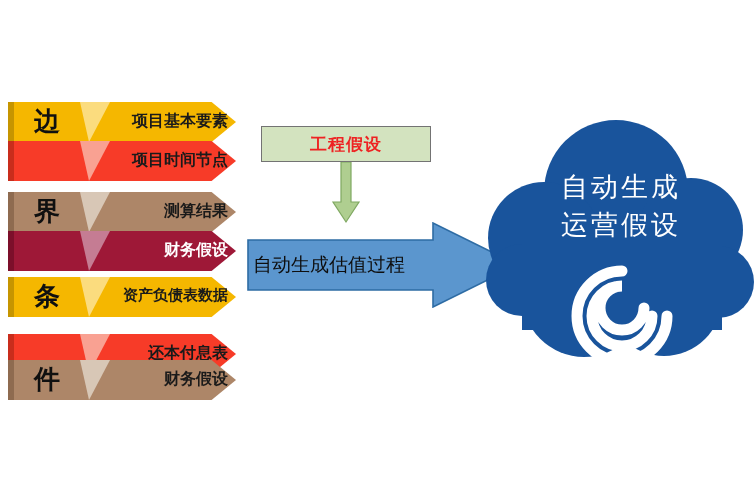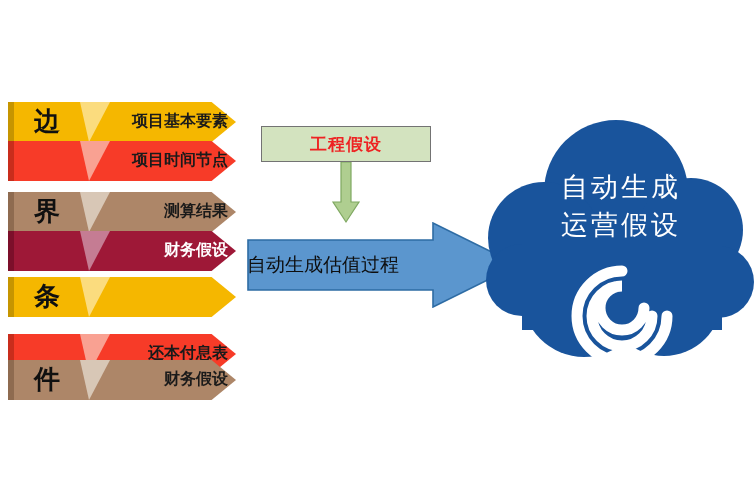--- a/index.html
+++ b/index.html
@@ -113,21 +113,21 @@
   
   #blue-arrow {
     position: absolute;
     left: 247px;
     top: 222px;
     width: 272px;
     height: 86px;
   }
   #blue-arrow .txt {
     position: absolute;
-    left: 0;
+    left: 6px;
     top: 22px;
     width: 190px;
     height: 42px;
     line-height: 42px;
     font-size: 19px;
     color: #0e0e0e;
     font-family: "Liberation Serif", "DejaVu Serif", serif;
     white-space: nowrap;
     text-align: left;
   }
@@ -193,20 +193,21 @@
       <div class="notch" style="background:#C57C93"></div>
       <div class="badge"></div>
       <div class="label">财务假设</div>
     </div>
 
     <div class="row" style="top:277px">
       <div class="side" style="background:#C69500"></div>
       <div class="body" style="background:#F5B700"></div>
       <div class="notch" style="background:#FBDC7E"></div>
       <div class="badge">条</div>
+      <div class="label" style="font-size:15px">资产负债表数据</div>
     </div>
 
     <div class="row" style="top:334px">
       <div class="side" style="background:#C92D1C"></div>
       <div class="body" style="background:#F73B28"></div>
       <div class="notch" style="background:#F9A192"></div>
       <div class="badge"></div>
       <div class="label">还本付息表</div>
     </div>
 

